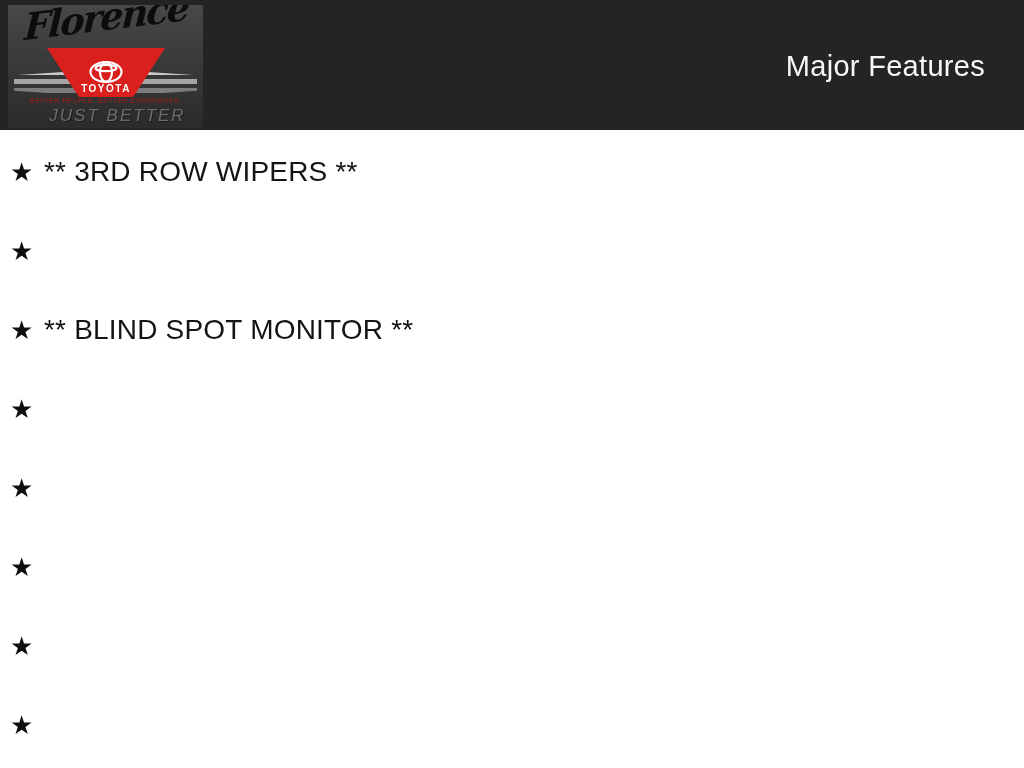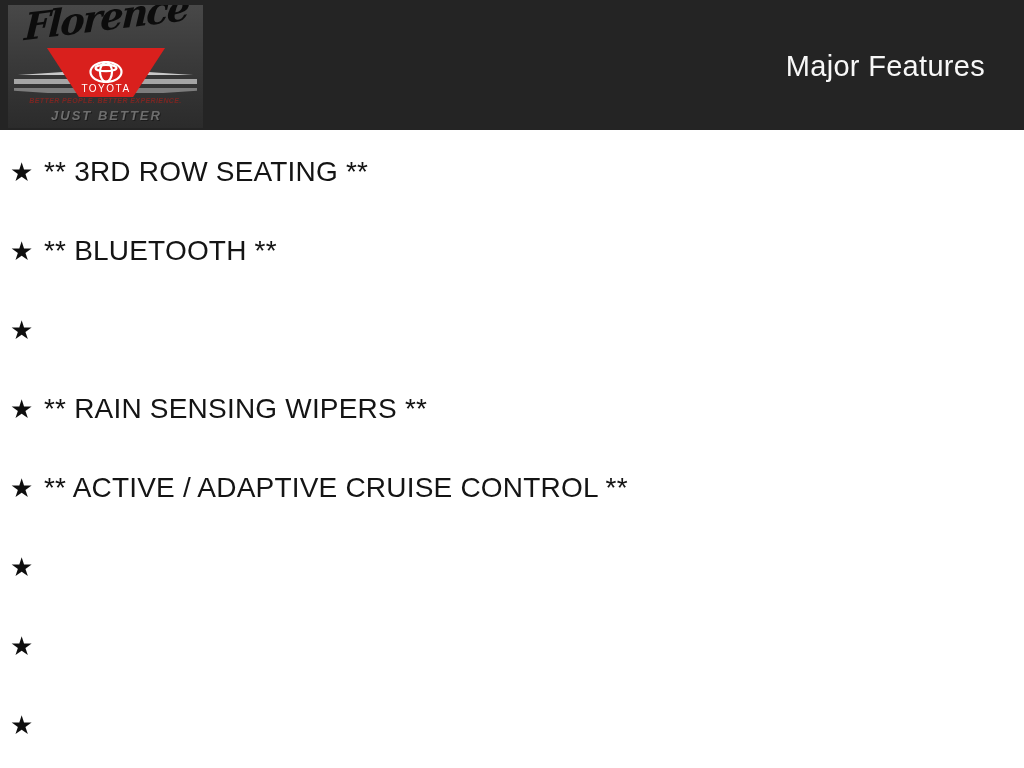--- a/index.html
+++ b/index.html
@@ -61,34 +61,34 @@
     position:absolute; top:43px; left:39px;
     width:118px; height:49px;
     background:#d9201d;
     clip-path:polygon(0 0, 100% 0, 73% 100%, 27% 100%);
     z-index:2;
     display:flex; flex-direction:column; align-items:center; justify-content:flex-end;
     padding-bottom:3px;
   }
   .toyota-emblem { display:block; margin-bottom:1px; }
   .toyota-word {
-    font-size:10px; font-weight:normal; color:#ffffff;
+    font-size:10px; font-weight:bold; color:#ffffff;
     letter-spacing:1.5px; line-height:10px;
   }
   .logo-tagline {
     position:absolute; bottom:24px; left:0; width:100%;
     text-align:center;
     font-size:7px; font-weight:bold; font-style:italic;
     color:#7c2622; letter-spacing:0.4px;
     z-index:3;
   }
   .logo-slogan {
-    position:absolute; bottom:2px; left:1px; width:100%;
+    position:absolute; bottom:2px; left:12px; width:100%;
     text-align:center;
-    font-size:13px; font-weight:bold; font-style:italic;
+    font-size:17px; font-weight:normal; font-style:italic;
     color:#6e6e6e; letter-spacing:2px; line-height:21px;
     text-shadow:1px 1px 0 #1c1c1c;
     z-index:3;
   }
 
   
   .features-list {
     position:absolute; top:130px; left:0; right:0;
     list-style:none;
     padding:24px 0 0 10px;
@@ -132,36 +132,34 @@
       <div class="logo-tagline">BETTER PEOPLE. BETTER EXPERIENCE.</div>
       <div class="logo-slogan">JUST BETTER</div>
     </div>
 
     <div class="header-title">Major Features</div>
   </div>
 
   <ul class="features-list">
     <li class="feature-item">
       <span class="star">★</span>
-      <span class="feature-text">** 3RD ROW SEATING **</span>
-    </li>
-    <li class="feature-item">
-      <span class="star">★</span>
-      <span class="feature-text">** BLUETOOTH **</span>
+      <span class="feature-text">** 3RD ROW WIPERS **</span>
     </li>
     <li class="feature-item">
       <span class="star">★</span>
     </li>
     <li class="feature-item">
       <span class="star">★</span>
-      <span class="feature-text">** RAIN SENSING WIPERS **</span>
+      <span class="feature-text">** BLIND SPOT MONITOR **</span>
     </li>
     <li class="feature-item">
       <span class="star">★</span>
-      <span class="feature-text">** ACTIVE / ADAPTIVE CRUISE CONTROL **</span>
+    </li>
+    <li class="feature-item">
+      <span class="star">★</span>
     </li>
     <li class="feature-item">
       <span class="star">★</span>
     </li>
     <li class="feature-item">
       <span class="star">★</span>
     </li>
     <li class="feature-item">
       <span class="star">★</span>
     </li>

